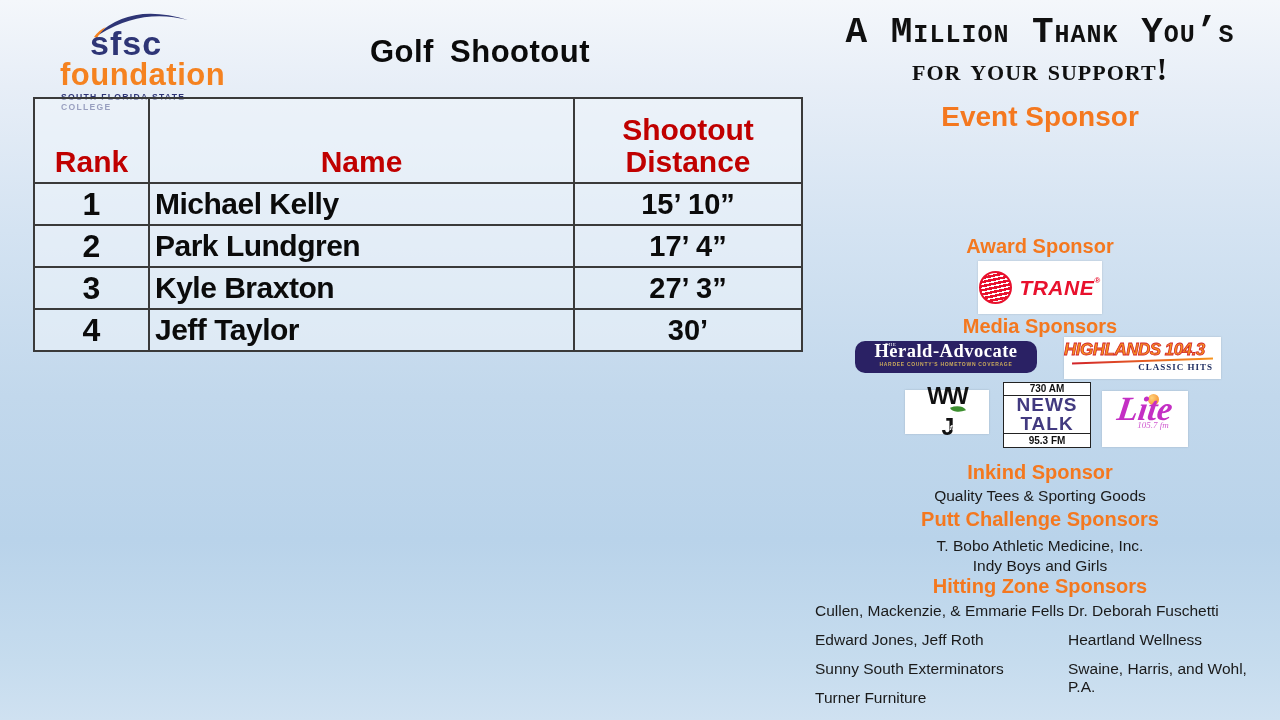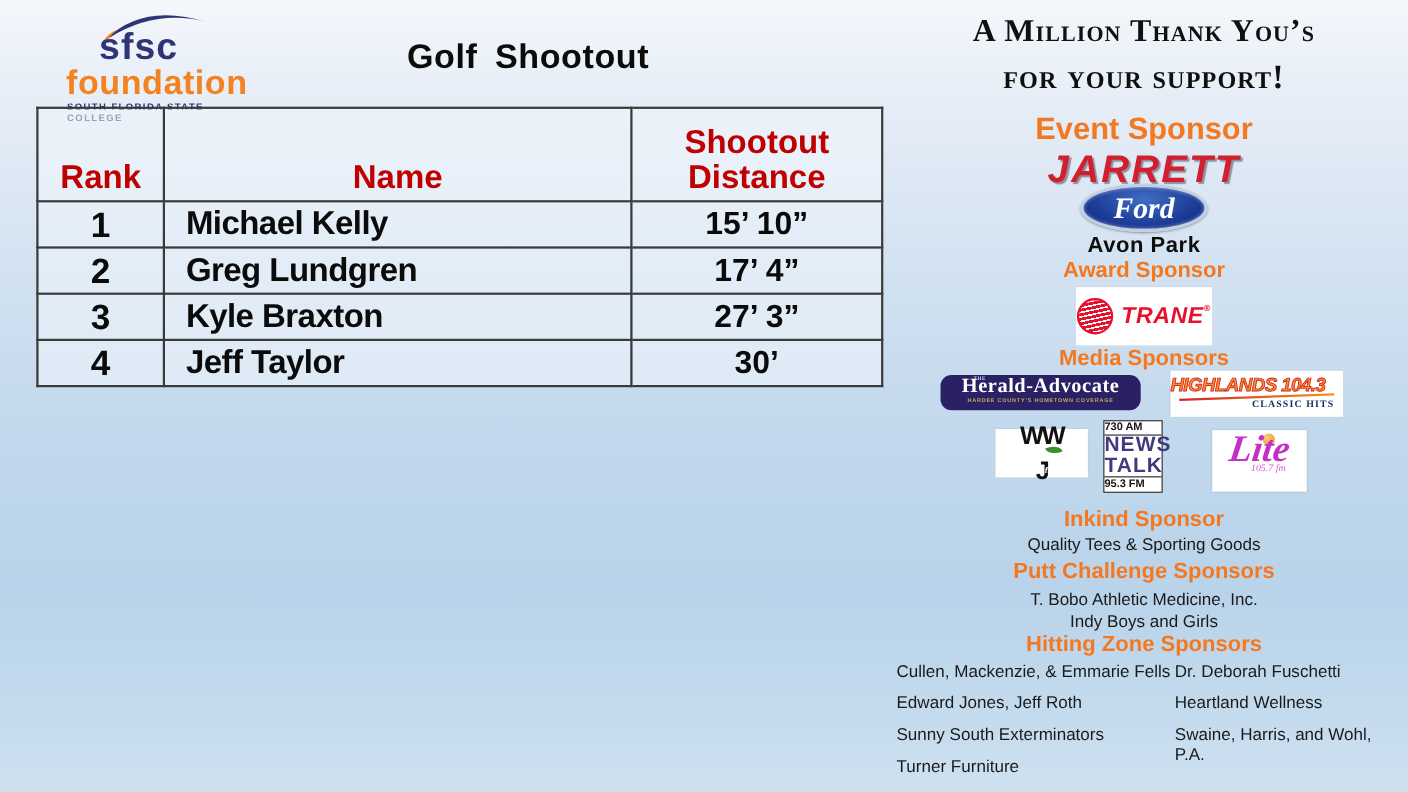--- a/index.html
+++ b/index.html
@@ -22,28 +22,28 @@
   .title { position:absolute; left:230px; top:34px; width:500px; text-align:center;
            font-size:31px; font-weight:bold; color:#0b0b0b; word-spacing:7px; letter-spacing:0.5px; }
 
   
   .gtable { position:absolute; left:33px; top:97px; border-collapse:collapse; table-layout:fixed; }
   .gtable td, .gtable th { border:2px solid #3a3a3a; background:rgba(241,246,252,0.55); overflow:hidden; }
   .col-rank { width:115px; } .col-name { width:425px; } .col-dist { width:228px; }
   .gtable th { height:85px; vertical-align:bottom; color:#C00000; font-size:30px; font-weight:bold; line-height:1.05; padding-bottom:5px; text-align:center; }
   .gtable td { height:42px; font-weight:bold; color:#0b0b0b; }
   .td-rank { text-align:center; font-size:32px; }
-  .td-name { text-align:left; font-size:30px; padding-left:19px; letter-spacing:-0.5px; }
+  .td-name { text-align:left; font-size:30px; padding-left:5px; letter-spacing:-0.5px; }
   .td-dist { text-align:center; font-size:29px; }
 
   
   .rpanel { position:absolute; left:800px; top:0; width:480px; height:720px; }
   .rpanel .abs { position:absolute; left:0; width:100%; text-align:center; }
 
-  .thanks1 { top:12px; font-family:Liberation Serif, serif; font-variant:small-caps; font-weight:bold; font-size:29px; color:#101010; letter-spacing:1px; }
+  .thanks1 { top:12px; font-family:Liberation Mono, monospace; font-variant:small-caps; font-weight:bold; font-size:36px; color:#101010; letter-spacing:1px; }
   .thanks2 { top:52px; font-family:"Liberation Serif", serif; font-variant:small-caps; font-weight:bold; font-size:31px; color:#101010; letter-spacing:1px; }
 
   .h-orange { color:#F4781F; font-weight:bold; }
   .h-event   { top:101px; font-size:28px; }
   .h-award   { top:235px; font-size:20px; }
   .h-media   { top:315px; font-size:20px; }
   .h-inkind  { top:461px; font-size:20px; }
   .h-putt    { top:508px; font-size:20px; }
   .h-hitting { top:575px; font-size:20px; }
 
@@ -88,21 +88,21 @@
   
   .wwoj-box { position:absolute; left:105px; top:390px; width:84px; height:44px; background:#fff;
               display:flex; align-items:center; justify-content:center; box-shadow:0 0 2px rgba(0,0,0,0.15);flex-direction:column; }
   .wwoj-txt { font-size:23px; font-weight:bold; color:#111; letter-spacing:-2px; }
   .wwoj-orange { position:relative; width:32px; height:32px; margin:2px -4px; border-radius:50%;
                  background:radial-gradient(circle at 35% 35%, #fdb44d, #F58220 65%, #d96c10); }
   .wwoj-leaf { position:absolute; right:-2px; top:-7px; width:14px; height:8px; background:#3d8f2f; border-radius:0 100% 0 100%; transform:rotate(-20deg); }
   .wwoj-freq { position:absolute; left:0; top:11px; width:100%; text-align:center; font-size:7.5px; font-style:italic; font-weight:bold; color:#fff; }
 
   
-  .nt-box { position:absolute; left:203px; top:382px; width:54px; height:66px; background:#fff; text-align:left;
+  .nt-box { position:absolute; left:203px; top:382px; width:88px; height:66px; background:#fff; text-align:center;
             border:1px solid #222; }
   .nt-top { font-size:10px; font-weight:bold; color:#111; border-bottom:1.5px solid #222; line-height:12px; }
   .nt-word { font-size:19px; font-weight:bold; color:#423A80; line-height:18.5px; letter-spacing:1px; }
   .nt-bottom { font-size:10px; font-weight:bold; color:#111; border-top:1.5px solid #222; line-height:13px; }
 
   
   .lite-box { position:absolute; left:302px; top:391px; width:86px; height:56px; background:#fff;
               box-shadow:0 0 2px rgba(0,0,0,0.15); text-align:center; }
   .lite-name { font-family:"Liberation Serif", serif; font-style:italic; font-weight:bold; font-size:34px; line-height:36px;
                color:#C42FC4; transform:skewX(-8deg); }
@@ -145,21 +145,21 @@
       <th>Name</th>
       <th>Shootout Distance</th>
     </tr>
     <tr>
       <td class="td-rank">1</td>
       <td class="td-name">Michael Kelly</td>
       <td class="td-dist">15’ 10”</td>
     </tr>
     <tr>
       <td class="td-rank">2</td>
-      <td class="td-name">Greg Lundgren</td>
+      <td class="td-name">Park Lundgren</td>
       <td class="td-dist">17’ 4”</td>
     </tr>
     <tr>
       <td class="td-rank">3</td>
       <td class="td-name">Kyle Braxton</td>
       <td class="td-dist">27’ 3”</td>
     </tr>
     <tr>
       <td class="td-rank">4</td>
       <td class="td-name">Jeff Taylor</td>
@@ -168,25 +168,20 @@
   </tbody>
     </table>
 
   <div class="rpanel">
 
     <div class="abs thanks1">A Million Thank You’s</div>
     <div class="abs thanks2">for your support!</div>
 
     <div class="abs h-orange h-event">Event Sponsor</div>
 
-    <div class="abs jarrett">
-      <div class="jarrett-name">JARRETT</div>
-      <div class="ford-oval">Ford</div>
-      <div class="avon">Avon Park</div>
-    </div>
 
     <div class="abs h-orange h-award">Award Sponsor</div>
 
     <div class="trane-box">
       <div class="trane-circle"></div>
       <div class="trane-word"><span>TRANE</span><span class="trane-mark">®</span></div>
     </div>
 
     <div class="abs h-orange h-media">Media Sponsors</div>
 

